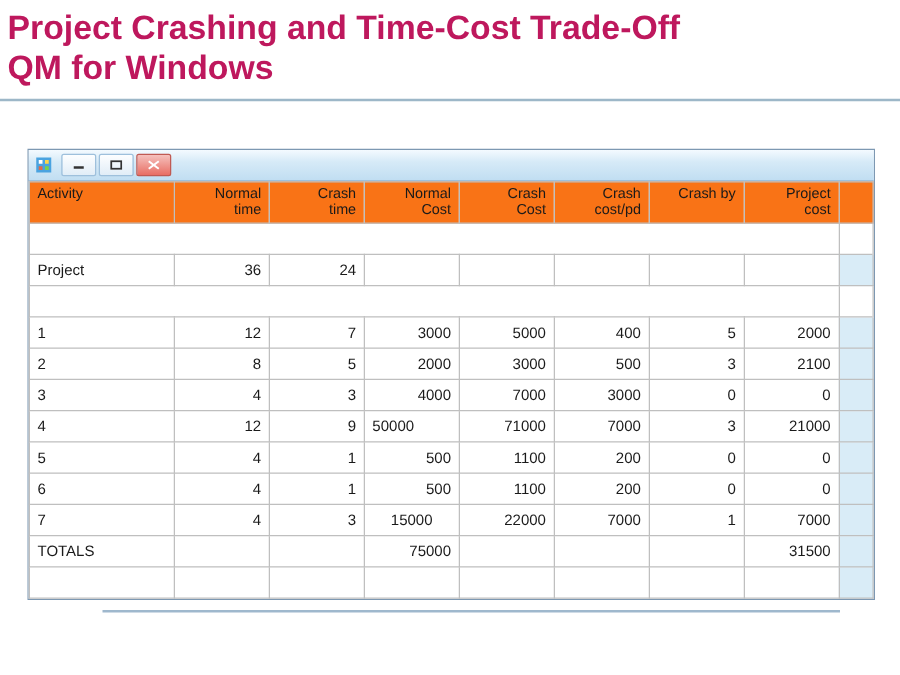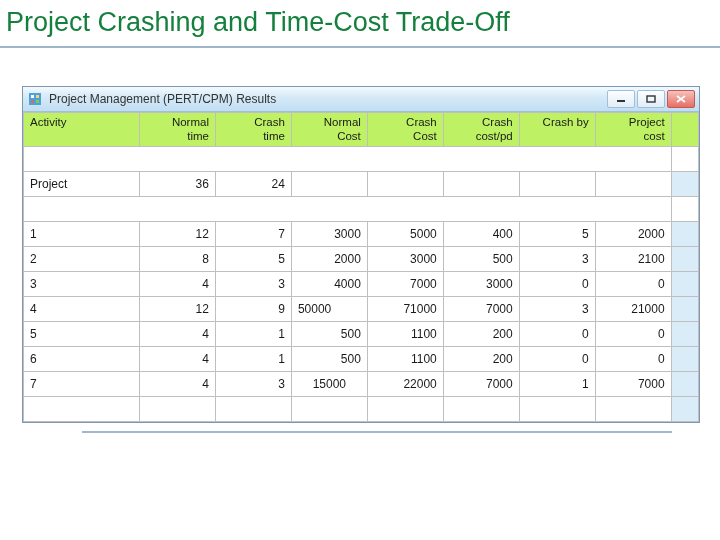--- a/index.html
+++ b/index.html
@@ -6,22 +6,22 @@
     margin: 0;
     width: 720px;
     height: 540px;
     background: #fff;
     font-family: Arial, Helvetica, sans-serif;
     overflow: hidden;
   }
 
   .slide-title {
     font-size: 27px;
-    font-weight: normal;
-    color: #15803d;
+    font-weight: bold;
+    color: #be185d;
     padding: 6px 6px 8px 6px;
     border-bottom: 2px solid #9db7c8;
     line-height: 1.2;
   }
 
   .app-area {
     margin: 38px 20px 0 22px;
   }
 
   .window {
@@ -91,21 +91,21 @@
   }
 
   table.grid th, table.grid td {
     border: 1px solid #bfbfbf;
     padding: 3px 6px;
     height: 18px;
     white-space: nowrap;
   }
 
   table.grid th {
-    background: #bef264;
+    background: #f97316;
     font-weight: normal;
     color: #1a1a1a;
     vertical-align: top;
     line-height: 1.15;
     font-size: 11.5px;
   }
 
   .c-activity { width: 110px; text-align: left; }
   .c-num { width: 72px; text-align: right; }
 
@@ -125,35 +125,35 @@
     height: 8px;
     margin: 0 28px 0 60px;
     border-bottom: 2px solid #9fb8cd;
   }
 </style>
 </head>
 <body>
 
 <div class="slide-title">
   <span>Project Crashing and Time-Cost Trade-Off</span><br>
+  <span>QM for Windows</span>
 </div>
 
 <div class="app-area">
   <div class="window">
     <div class="titlebar">
       <span class="app-icon">
         <svg width="16" height="16">
             <rect x="2" y="2" width="12" height="12" fill="#4aa3e0"></rect>
             <rect x="4" y="4" width="3" height="3" fill="#fff"></rect>
             <rect x="9" y="4" width="3" height="3" fill="#ffd54a"></rect>
             <rect x="4" y="9" width="3" height="3" fill="#e06b4a"></rect>
             <rect x="9" y="9" width="3" height="3" fill="#7bd24a"></rect>
           </svg>
       </span>
-      <span class="title-text">Project Management (PERT/CPM) Results</span>
       <div class="win-btns">
         <div class="win-btn">
           <svg width="10" height="8">
               <line x1="1" y1="6" x2="9" y2="6" stroke="#333" stroke-width="2"></line>
             </svg>
         </div>
         <div class="win-btn">
           <svg width="10" height="8">
               <rect x="1" y="1" width="8" height="6" fill="none" stroke="#333" stroke-width="1.4"></rect>
             </svg>
@@ -293,20 +293,31 @@
             <td style="text-align:center">15000</td>
             <td style="text-align:right">22000</td>
             <td style="text-align:right">7000</td>
             <td style="text-align:right">1</td>
             <td style="text-align:right">7000</td>
             <td class="side-pad"></td>
           </tr>
         </tbody>
       <tfoot>
         <tr>
+          <td style="text-align:left">TOTALS</td>
+          <td></td>
+            <td></td>
+          <td style="text-align:right">75000</td>
+          <td></td>
+            <td></td>
+            <td></td>
+          <td style="text-align:right">31500</td>
+          <td class="side-pad"></td>
+        </tr>
+        <tr>
           <td></td>
             <td></td>
             <td></td>
             <td></td>
             <td></td>
             <td></td>
             <td></td>
             <td></td>
             <td class="side-pad"></td>
         </tr>

